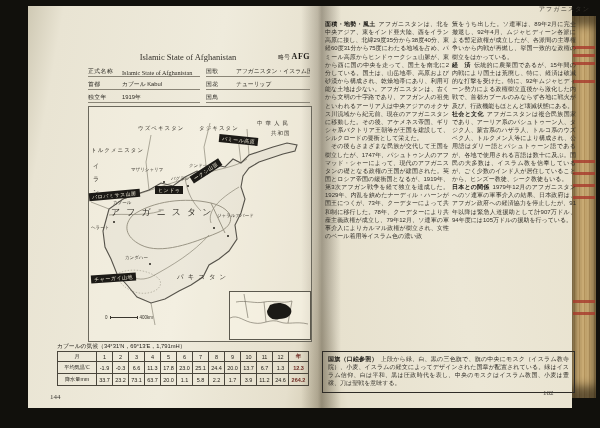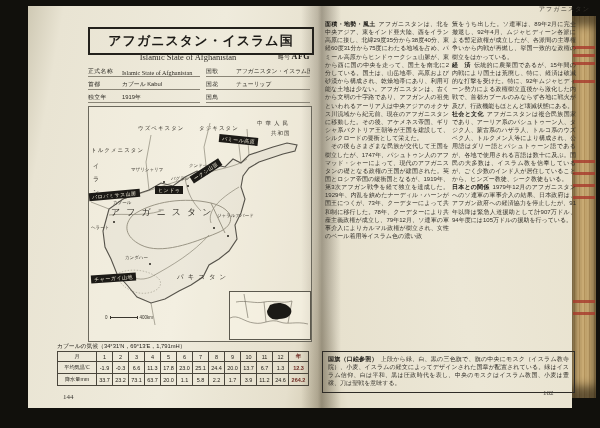--- a/index.html
+++ b/index.html
@@ -62,21 +62,21 @@
   .runhead{position:absolute;right:10px;top:5px;font-size:6.2px;letter-spacing:1px;color:#33302a;}
   .col{position:absolute;top:20px;width:124px;font-size:6px;line-height:8.15px;text-align:justify;
     color:#33302a;}
   .col1{left:325px;} .col2{left:452px;}
   .para{margin:0;text-indent:1em;}
   .para.noindent{text-indent:0;}
   .sec-head{font-weight:bold;color:#1d1b17;margin-right:3px;}
   .flag-box{position:absolute;left:322px;top:351px;width:241px;height:34px;border:1.2px solid #2e2b26;
     padding:3px 5px;font-size:6px;line-height:8px;text-align:justify;color:#33302a;}
   .pageno{position:absolute;font-family:"Liberation Serif",serif;font-size:7px;color:#3a3733;}
-  .pn-l{left:63px;top:393px;} .pn-r{left:543px;top:389px;}
+  .pn-l{left:50px;top:393px;} .pn-r{left:543px;top:389px;}
 </style>
 </head>
 <body>
 
 <div class="stage">
 
   <div class="page page-left"></div>
   <div class="page page-right"></div>
   <div class="gutter"></div>
   <div class="fore-edge"></div>
@@ -84,23 +84,20 @@
   <div class="edge-mark" style="top:54px"></div>
   <div class="edge-mark" style="top:62px"></div>
   <div class="edge-mark" style="top:80px"></div>
   <div class="edge-mark" style="top:160px"></div>
   <div class="edge-mark" style="top:172px"></div>
   <div class="edge-mark" style="top:184px"></div>
   <div class="edge-mark" style="top:196px"></div>
   <div class="edge-mark" style="top:300px"></div>
   <div class="edge-mark" style="top:312px"></div>
 
-  <div class="title-box">
-    <span class="title-ja">アフガニスタン・イスラム国</span>
-  </div>
   <div class="title-en">Islamic State of Afghanistan</div>
   <div class="code">
     <span>略号</span>
     <b>AFG</b>
   </div>
 
   <div class="fact-row wl" style="left:88px;top:64px;width:112px">
     <span class="lab">正式名称</span>
     <span class="val en">Islamic State of Afghanistan</span>
   </div>

